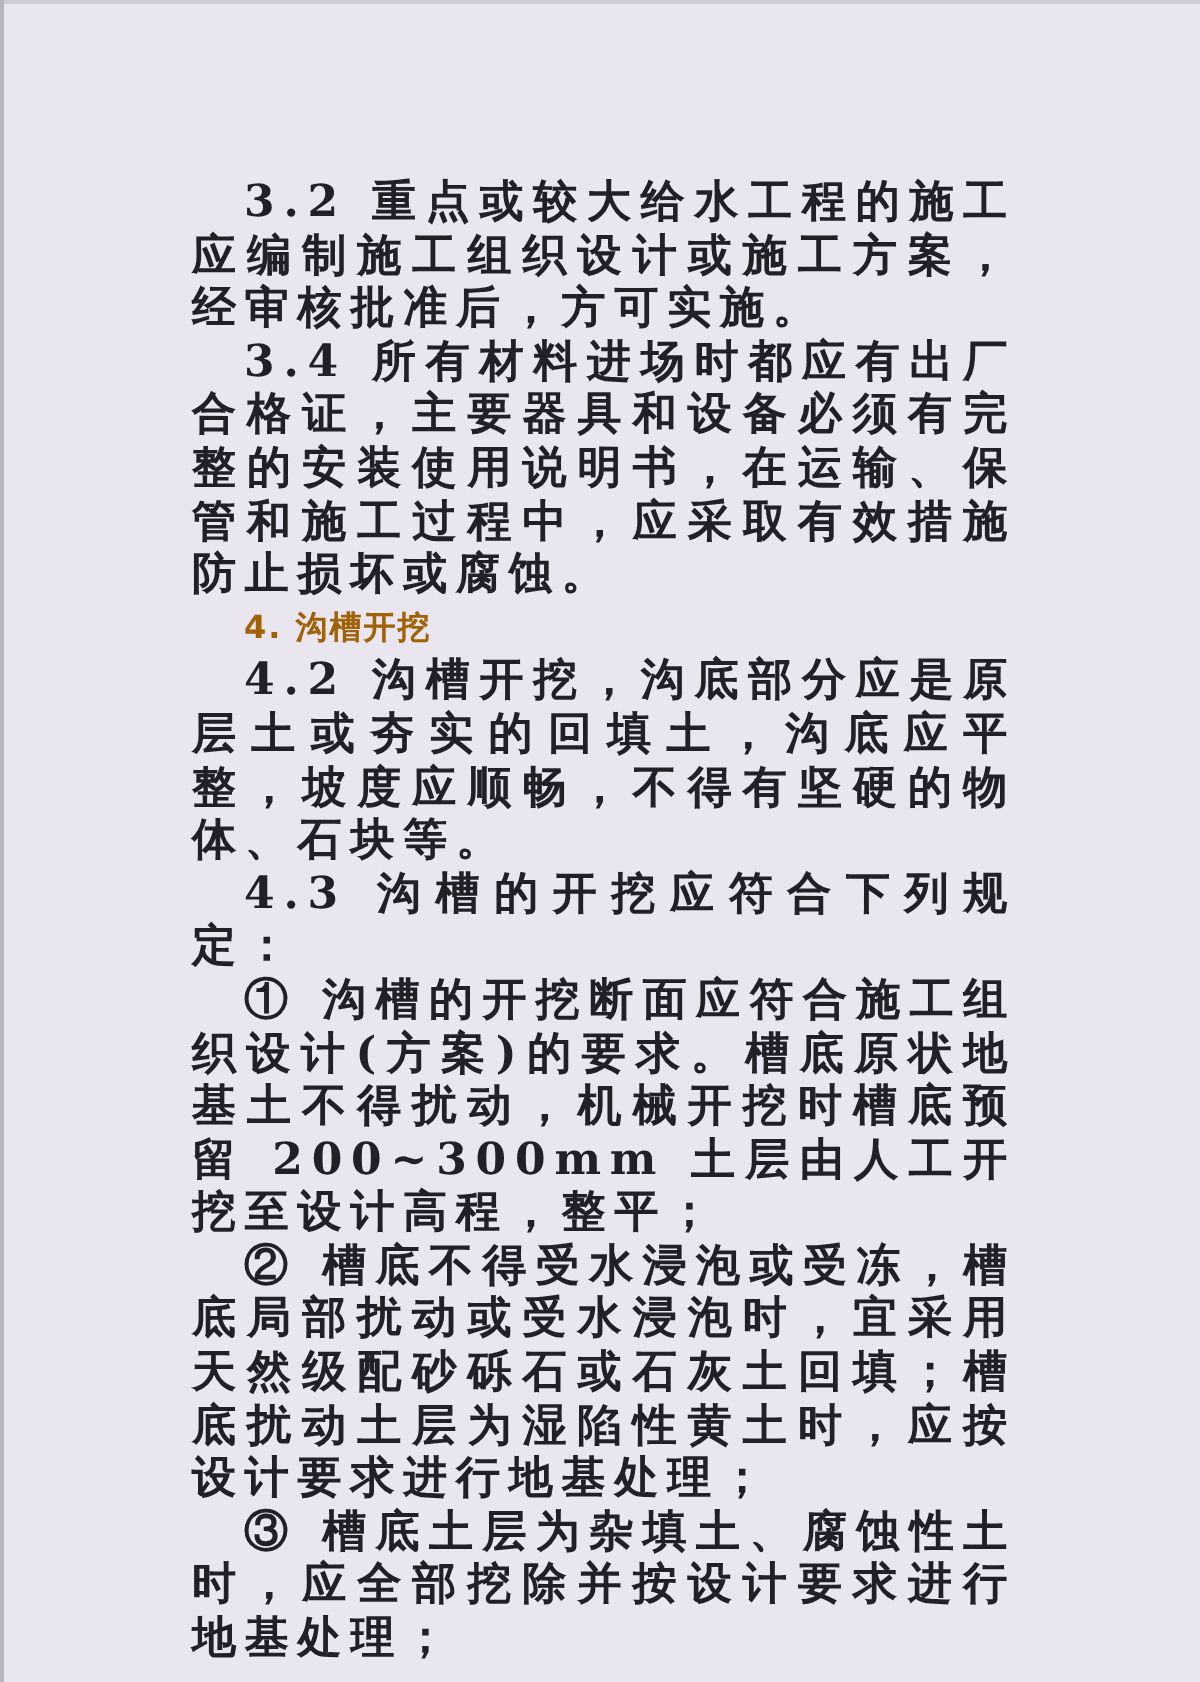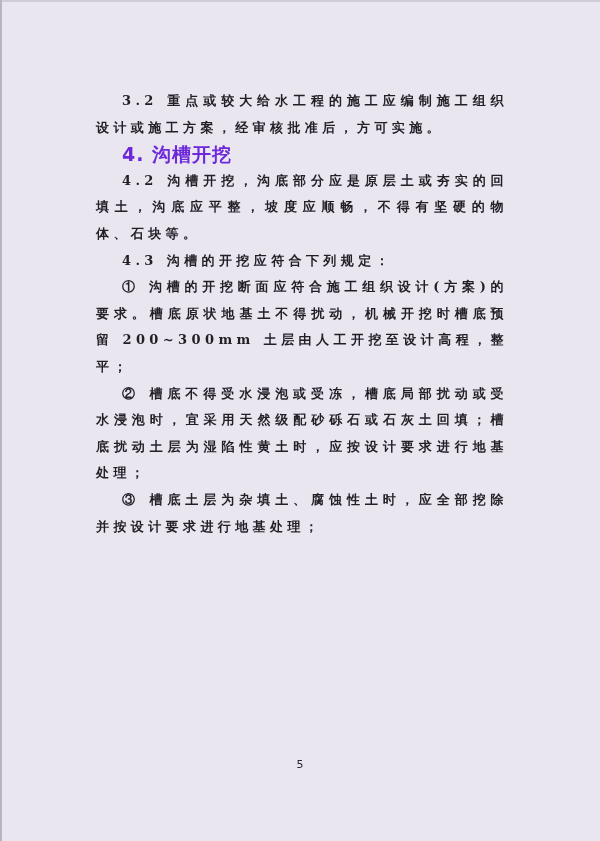--- a/index.html
+++ b/index.html
@@ -20,57 +20,58 @@
       position: absolute; left: 0; right: 0; top: 0; height: 2px;
       background: #cfccd5;
     }
     .content {
       position: absolute;
       left: 96px;
       top: 88px;
       width: 412px;
     }
     .para {
-      font-size: 13px;
+      font-size: 22px;
       line-height: 26.6px;
       letter-spacing: 4.4px;
       margin: 0;
       text-indent: 26px;
       text-align: justify;
       font-weight: bold;
       color: #221f27;
     }
     .heading {
       font-family: "DejaVu Sans", "Liberation Sans", sans-serif;
       font-weight: bold;
-      font-size: 19px;
+      font-size: 16px;
       line-height: 26.6px;
       margin: 0;
       padding-left: 26px;
       letter-spacing: 1px;
-      color: #6d28d9;
+      color: #a16207;
     }
     .page-number {
       position: absolute;
       left: 0; width: 600px;
       top: 758px;
       text-align: center;
       font-family: "DejaVu Sans", "Liberation Sans", sans-serif;
       font-size: 11px;
       color: #2a2730;
     }
   </style>
 </head>
 <body>
 
 <div class="page-edge-top"></div>
 <div class="page-edge-left"></div>
 
 <div class="content">
   <p class="para">3.2 重点或较大给水工程的施工应编制施工组织设计或施工方案，经审核批准后，方可实施。</p>
+  <p class="para">3.4 所有材料进场时都应有出厂合格证，主要器具和设备必须有完整的安装使用说明书，在运输、保管和施工过程中，应采取有效措施防止损坏或腐蚀。</p>
   <h2 class="heading">4. 沟槽开挖</h2>
   <p class="para">4.2 沟槽开挖，沟底部分应是原层土或夯实的回填土，沟底应平整，坡度应顺畅，不得有坚硬的物体、石块等。</p>
   <p class="para">4.3 沟槽的开挖应符合下列规定：</p>
   <p class="para">① 沟槽的开挖断面应符合施工组织设计(方案)的要求。槽底原状地基土不得扰动，机械开挖时槽底预留 200~300mm 土层由人工开挖至设计高程，整平；</p>
   <p class="para">② 槽底不得受水浸泡或受冻，槽底局部扰动或受水浸泡时，宜采用天然级配砂砾石或石灰土回填；槽底扰动土层为湿陷性黄土时，应按设计要求进行地基处理；</p>
   <p class="para">③ 槽底土层为杂填土、腐蚀性土时，应全部挖除并按设计要求进行地基处理；</p>
 
 </div>
 
 <div class="page-number">5</div>

